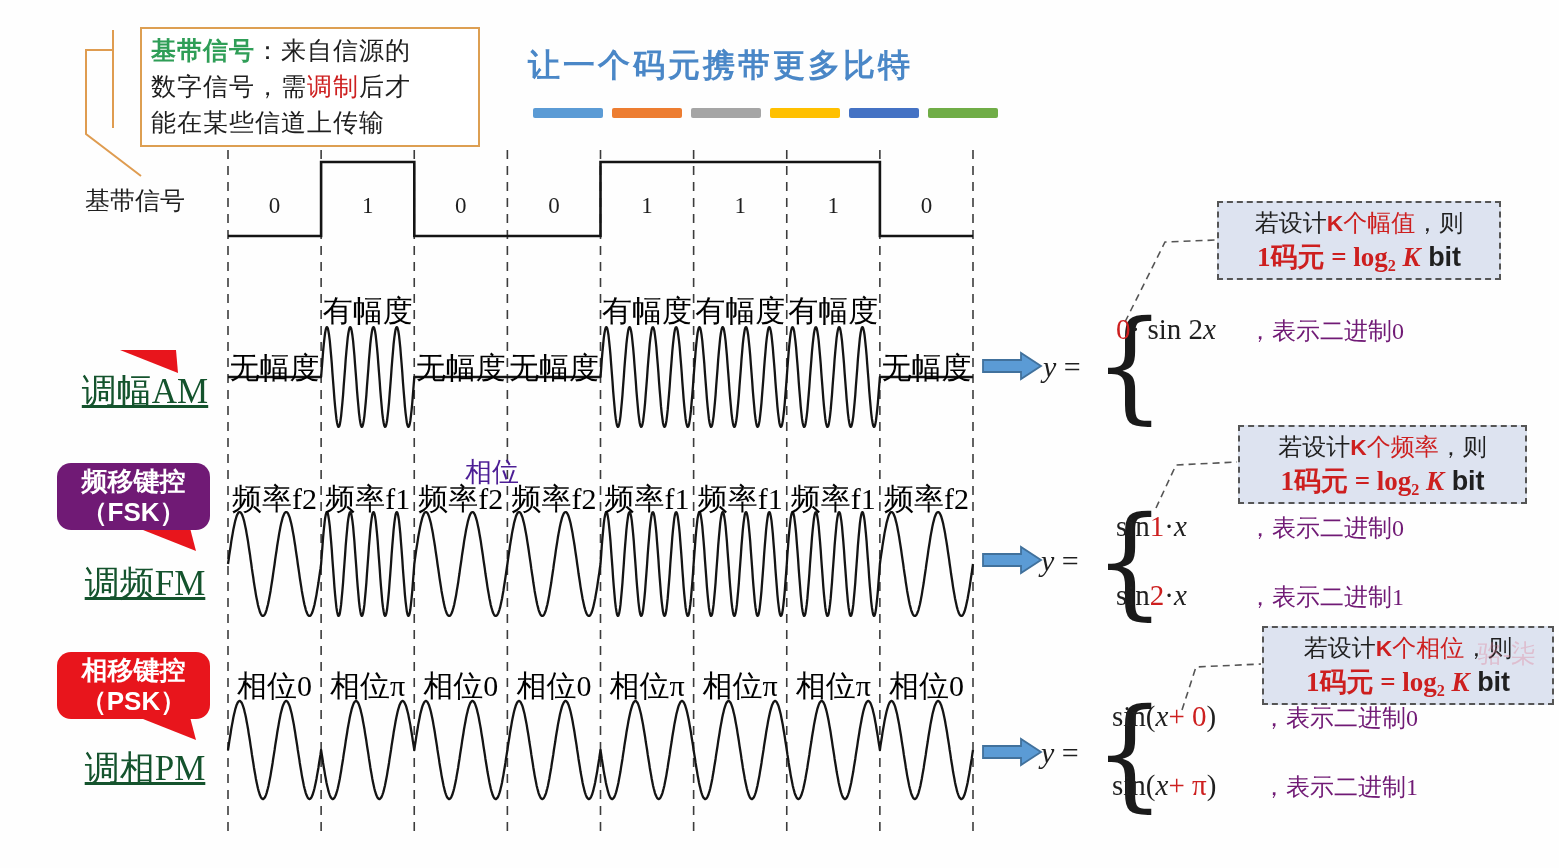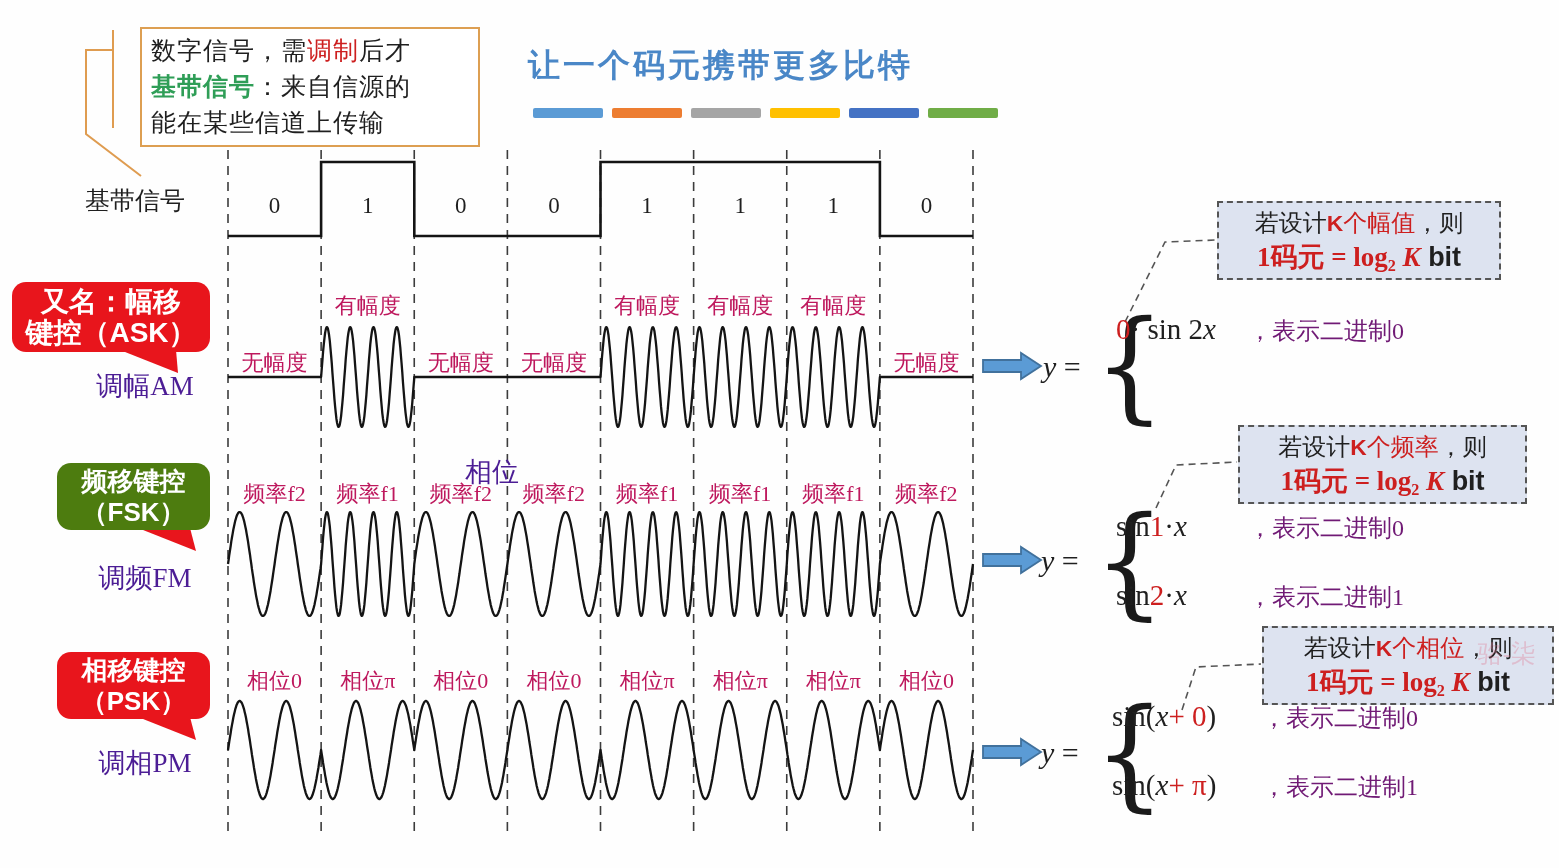--- a/index.html
+++ b/index.html
@@ -12,28 +12,28 @@
   .bars{position:absolute;left:533px;top:108px;display:flex;z-index:2;}
   .bars div{width:70px;height:10px;margin-right:9px;border-radius:2px;}
 
   .defbox{position:absolute;left:140px;top:27px;width:318px;padding:4px 9px;
     border:2px solid #dd9f52;font-size:25px;line-height:36px;letter-spacing:1px;z-index:2;background:#fff;}
   .assume{position:absolute;left:1058px;top:98px;width:416px;padding:6px 12px;
     border:2px dashed #666;font-size:24px;line-height:37px;z-index:2;background:#fff;}
 
   .rowlabel{position:absolute;font-size:25px;z-index:2;}
   .bit{position:absolute;text-align:center;font-size:23px;z-index:2;}
-  .cell-label{position:absolute;text-align:center;font-size:22px;color:#be185d;z-index:2;white-space:nowrap;}
+  .cell-label{position:absolute;text-align:center;font-size:30px;color:#000000;z-index:2;white-space:nowrap;}
   .extra-label{position:absolute;text-align:center;font-size:27px;color:#4c1d95;z-index:2;}
 
   .badge{position:absolute;background:#e8151c;color:#fff;border-radius:14px;
     display:flex;flex-direction:column;justify-content:center;text-align:center;
     font-family:"Liberation Sans","DejaVu Sans",sans-serif;font-weight:bold;z-index:2;}
   .badge div{line-height:31px;}
-  .sub{position:absolute;text-align:center;font-size:27px;color:#4c1d95;z-index:2;}
+  .sub{position:absolute;text-align:center;font-size:35px;color:#14532d;z-index:2;text-decoration:underline;}
 
   .ylbl{position:absolute;font-size:30px;white-space:nowrap;z-index:2;}
   .brace{position:absolute;font-size:112px;line-height:135px;color:#1a1a1a;
     transform:scaleY(1.08);transform-origin:50% 50%;font-family:"DejaVu Serif",serif;z-index:2;}
   .case{position:absolute;white-space:nowrap;z-index:2;}
   .case .m{display:inline-block;font-size:29px;}
   .case .d{font-size:24px;color:#701a75;}
 
   .note{position:absolute;background:#dde3f0;border:2px dashed #555;text-align:center;z-index:2;}
   .note .l1{font-size:24px;line-height:33px;margin-top:4px;white-space:nowrap;}
@@ -85,22 +85,22 @@
   <div class="page-title" style="color: rgb(74, 135, 199);">让一个码元携带更多比特</div>
   <div class="bars" id="bars">
       <div class="" style="background: rgb(91, 155, 213);"></div>
       <div class="" style="background: rgb(237, 125, 49);"></div>
       <div class="" style="background: rgb(165, 165, 165);"></div>
       <div class="" style="background: rgb(255, 192, 0);"></div>
       <div class="" style="background: rgb(68, 114, 196);"></div>
       <div class="" style="background: rgb(112, 173, 71);"></div>
     </div>
   <div class="defbox" id="defbox">
+      <div class=""><span class="rn-g">基带信号</span><span class="rn-k">：来自信源的</span></div>
       <div class=""><span class="rn-k">数字信号，需</span><span class="rn-r">调制</span><span class="rn-k">后才</span></div>
-      <div class=""><span class="rn-g">基带信号</span><span class="rn-k">：来自信源的</span></div>
       <div class=""><span class="rn-k">能在某些信道上传输</span></div>
     </div>
   <div class="rowlabel" style="left:85px;top:184px;">基带信号</div>
   <div class="wm" id="wm">
       <div class="">骆-柒</div>
     </div>
 <div class="bit" style="left: 228px; top: 193px; width: 93.125px;">0</div>
     <div class="bit" style="left: 321.125px; top: 193px; width: 93.125px;">1</div>
     <div class="bit" style="left: 414.25px; top: 193px; width: 93.125px;">0</div>
     <div class="bit" style="left: 507.375px; top: 193px; width: 93.125px;">0</div>
@@ -109,35 +109,31 @@
     <div class="bit" style="left: 786.75px; top: 193px; width: 93.125px;">1</div>
     <div class="bit" style="left: 879.875px; top: 193px; width: 93.125px;">0</div>
     <div class="cell-label" style="left: 228px; top: 348px; width: 93.125px;">无幅度</div>
     <div class="cell-label" style="left: 321.125px; top: 291px; width: 93.125px;">有幅度</div>
     <div class="cell-label" style="left: 414.25px; top: 348px; width: 93.125px;">无幅度</div>
     <div class="cell-label" style="left: 507.375px; top: 348px; width: 93.125px;">无幅度</div>
     <div class="cell-label" style="left: 600.5px; top: 291px; width: 93.125px;">有幅度</div>
     <div class="cell-label" style="left: 693.625px; top: 291px; width: 93.125px;">有幅度</div>
     <div class="cell-label" style="left: 786.75px; top: 291px; width: 93.125px;">有幅度</div>
     <div class="cell-label" style="left: 879.875px; top: 348px; width: 93.125px;">无幅度</div>
-    <div class="badge" style="left: 12px; top: 282px; width: 198px; height: 70px; font-size: 28px; background: rgb(232, 21, 28);">
-      <div class="">又名：幅移</div>
-      <div class="">键控（ASK）</div>
-    </div>
     <div class="sub" style="left: 80px; top: 368px; width: 130px;">调幅AM</div>
     <div class="cell-label" style="left: 228px; top: 479px; width: 93.125px;">频率f2</div>
     <div class="cell-label" style="left: 321.125px; top: 479px; width: 93.125px;">频率f1</div>
     <div class="cell-label" style="left: 414.25px; top: 479px; width: 93.125px;">频率f2</div>
     <div class="cell-label" style="left: 507.375px; top: 479px; width: 93.125px;">频率f2</div>
     <div class="cell-label" style="left: 600.5px; top: 479px; width: 93.125px;">频率f1</div>
     <div class="cell-label" style="left: 693.625px; top: 479px; width: 93.125px;">频率f1</div>
     <div class="cell-label" style="left: 786.75px; top: 479px; width: 93.125px;">频率f1</div>
     <div class="cell-label" style="left: 879.875px; top: 479px; width: 93.125px;">频率f2</div>
     <div class="extra-label" style="left: 452px; top: 454px; width: 80px;">相位</div>
-    <div class="badge" style="left: 57px; top: 463px; width: 153px; height: 67px; font-size: 26px; background: #4d7c0f;">
+    <div class="badge" style="left: 57px; top: 463px; width: 153px; height: 67px; font-size: 26px; background: #701a75;">
       <div class="">频移键控</div>
       <div class="">（FSK）</div>
     </div>
     <div class="sub" style="left: 80px; top: 560px; width: 130px;">调频FM</div>
     <div class="cell-label" style="left: 228px; top: 666px; width: 93.125px;">相位0</div>
     <div class="cell-label" style="left: 321.125px; top: 666px; width: 93.125px;">相位π</div>
     <div class="cell-label" style="left: 414.25px; top: 666px; width: 93.125px;">相位0</div>
     <div class="cell-label" style="left: 507.375px; top: 666px; width: 93.125px;">相位0</div>
     <div class="cell-label" style="left: 600.5px; top: 666px; width: 93.125px;">相位π</div>
     <div class="cell-label" style="left: 693.625px; top: 666px; width: 93.125px;">相位π</div>

